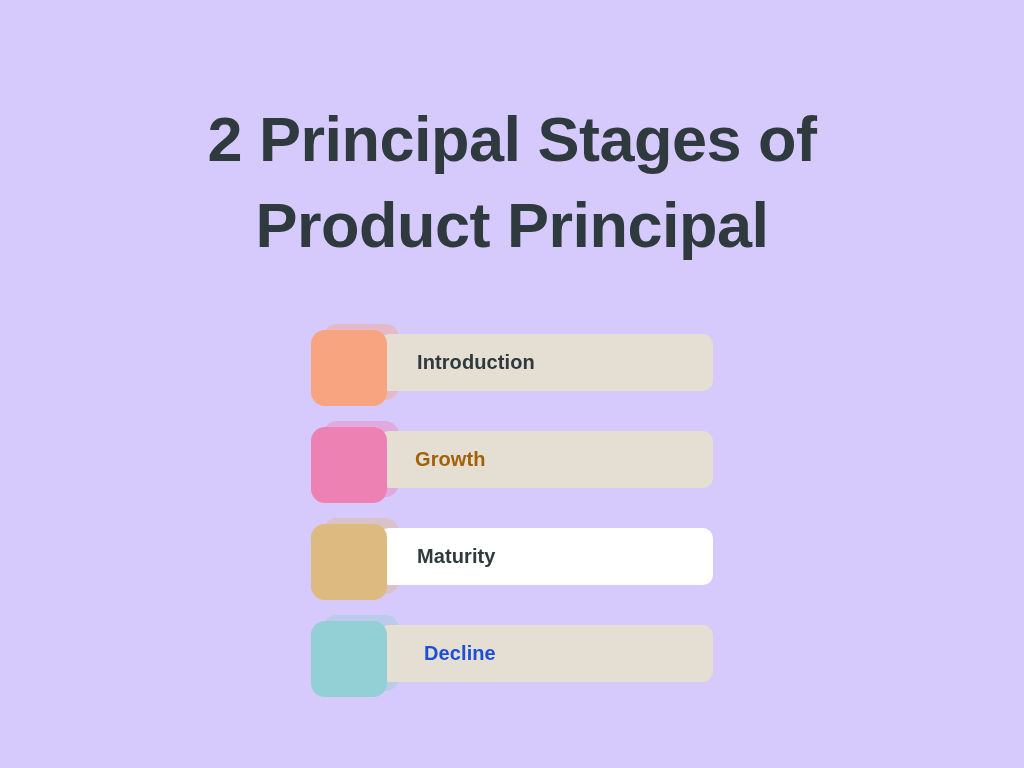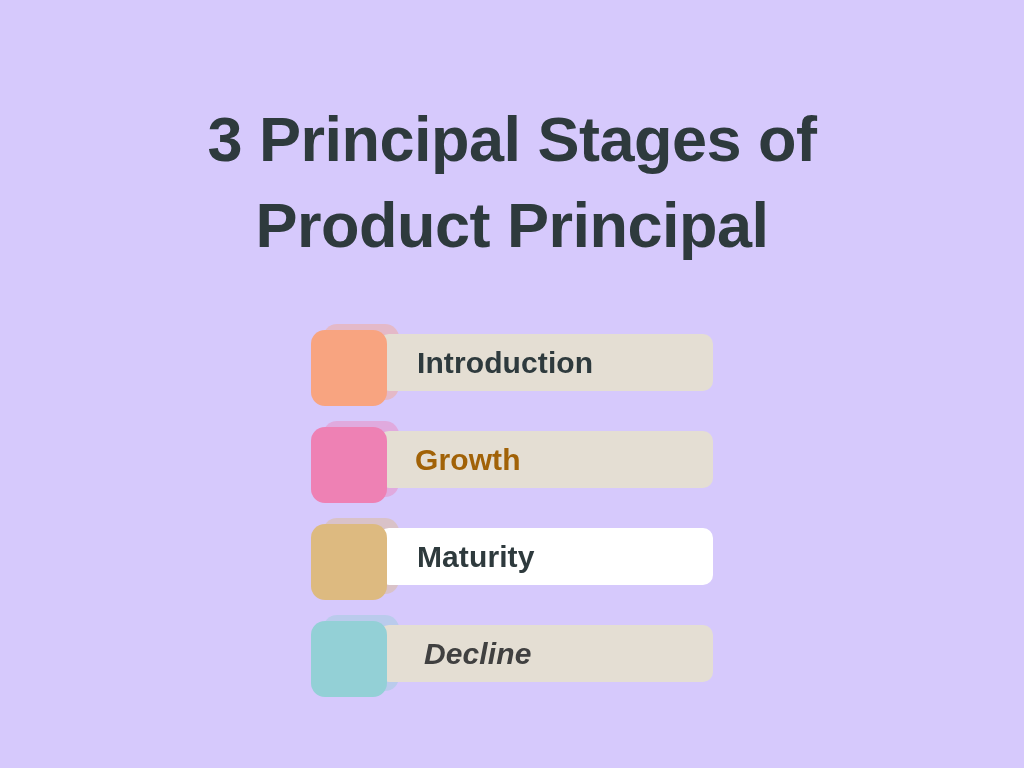--- a/index.html
+++ b/index.html
@@ -67,21 +67,21 @@
     height: 57px;
     background: #e4ded3;
     border-radius: 10px;
     display: flex;
     align-items: center;
     z-index: 2;
   }
 
   .stage-label {
     font-family: "Liberation Sans", sans-serif;
-    font-size: 30px;
+    font-size: 20px;
     font-weight: bold;
     color: #2e3a3d;
     letter-spacing: 0.1px;
     white-space: nowrap;
   }
 
   
   .stage-row[data-row="0"] .stage-label { margin-left: 38px; }
   .stage-row[data-row="1"] .stage-label { margin-left: 36px; }
   .stage-row[data-row="2"] .stage-label { margin-left: 38px; }
@@ -109,21 +109,21 @@
     border-radius: 14px;
     z-index: 3;
   }
 </style>
 </head>
 <body style="background-color: rgb(214, 201, 252);">
 
 <div class="slide">
 
   <div class="title-block">
-    <span class="title-line" style="color: rgb(46, 58, 61);">3 Principal Stages of</span>
+    <span class="title-line" style="color: rgb(46, 58, 61);">2 Principal Stages of</span>
     <span class="title-line" style="color: rgb(46, 58, 61);">Product Principal</span>
   </div>
 
   <div class="stage-list">
 
     <div class="stage-row" data-row="0">
       <div class="stage-swatch-ghost" style="background-color: rgb(248, 164, 128);"></div>
       <div class="stage-bar" style="background-color: rgb(228, 222, 211);">
         <span class="stage-label" style="color: rgb(46, 58, 61);">Introduction</span>
       </div>
@@ -142,19 +142,19 @@
       <div class="stage-swatch-ghost" style="background-color: rgb(221, 186, 128);"></div>
       <div class="stage-bar" style="background-color: #ffffff;">
         <span class="stage-label" style="color: rgb(46, 58, 61);">Maturity</span>
       </div>
       <div class="stage-swatch" style="background-color: rgb(221, 186, 128);"></div>
     </div>
 
     <div class="stage-row" data-row="3">
       <div class="stage-swatch-ghost" style="background-color: rgb(147, 208, 214);"></div>
       <div class="stage-bar" style="background-color: rgb(228, 222, 211);">
-        <span class="stage-label" style="color: #404040; font-style: italic;">Decline</span>
+        <span class="stage-label" style="color: #1d4ed8;">Decline</span>
       </div>
       <div class="stage-swatch" style="background-color: rgb(147, 208, 214);"></div>
     </div>
 
   </div>
 </div>
 
 </body></html>

